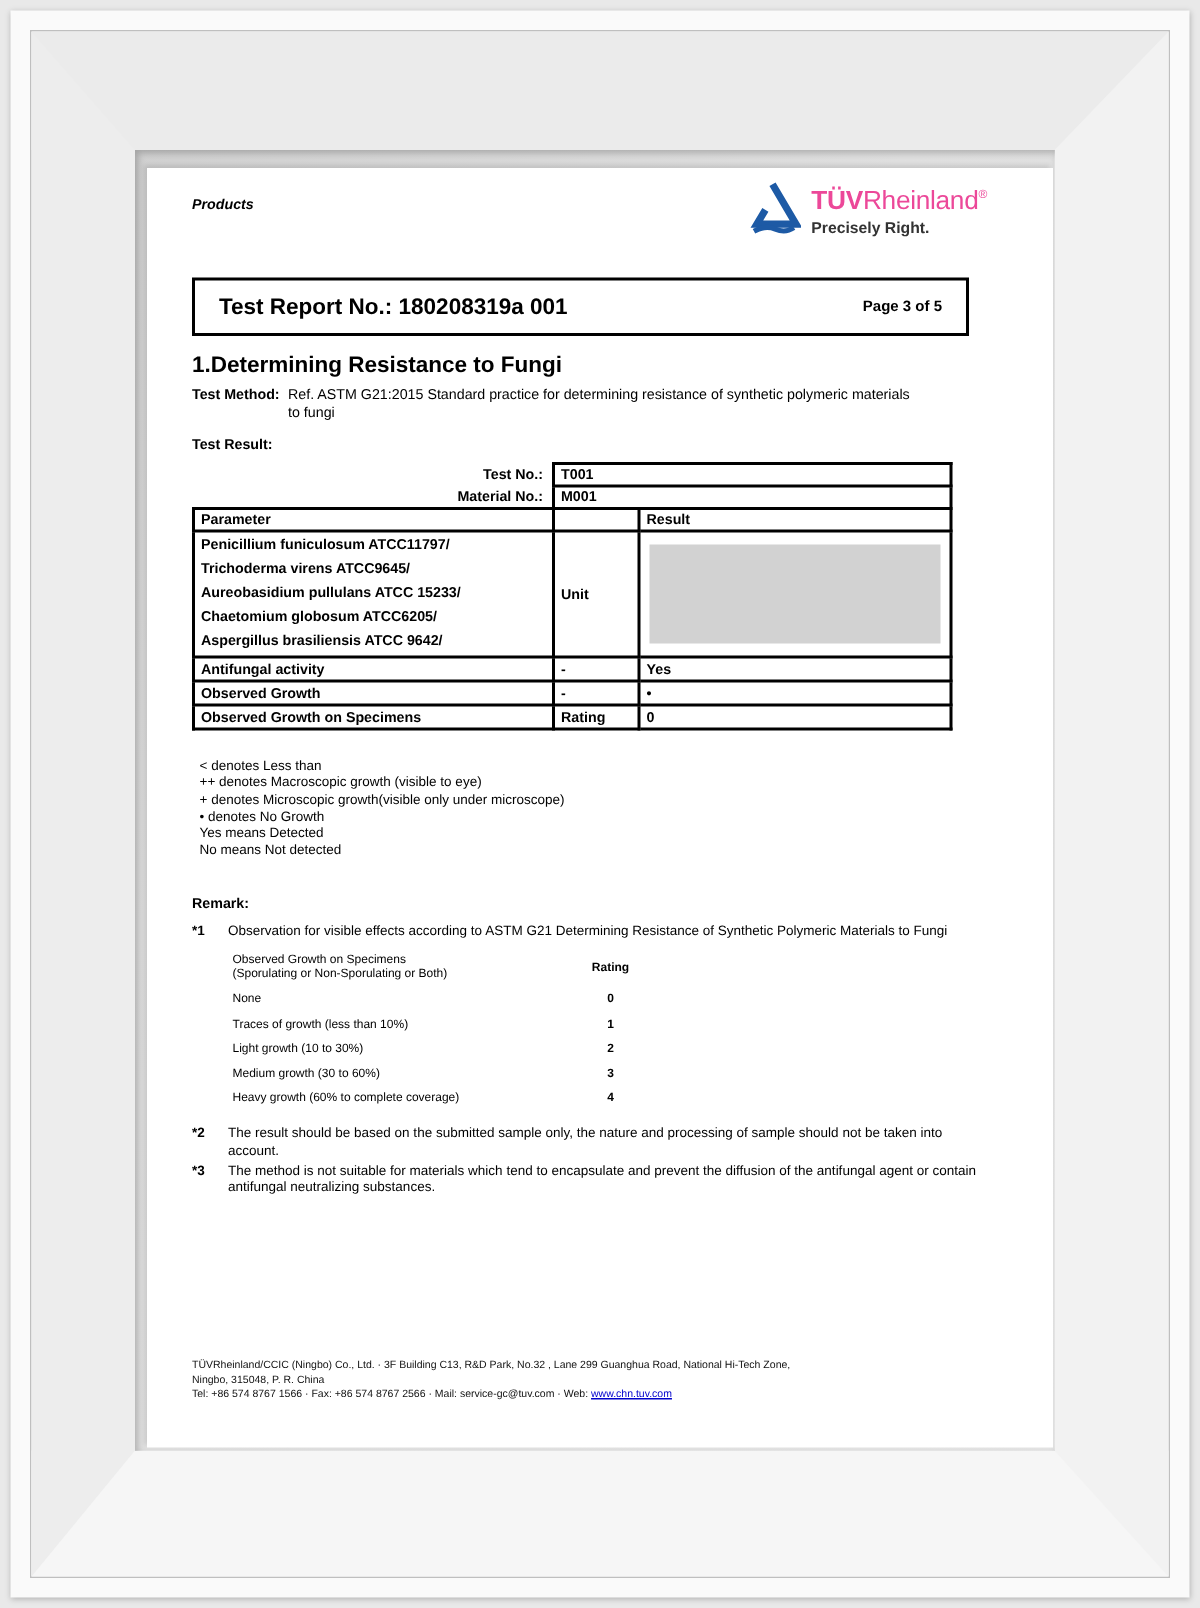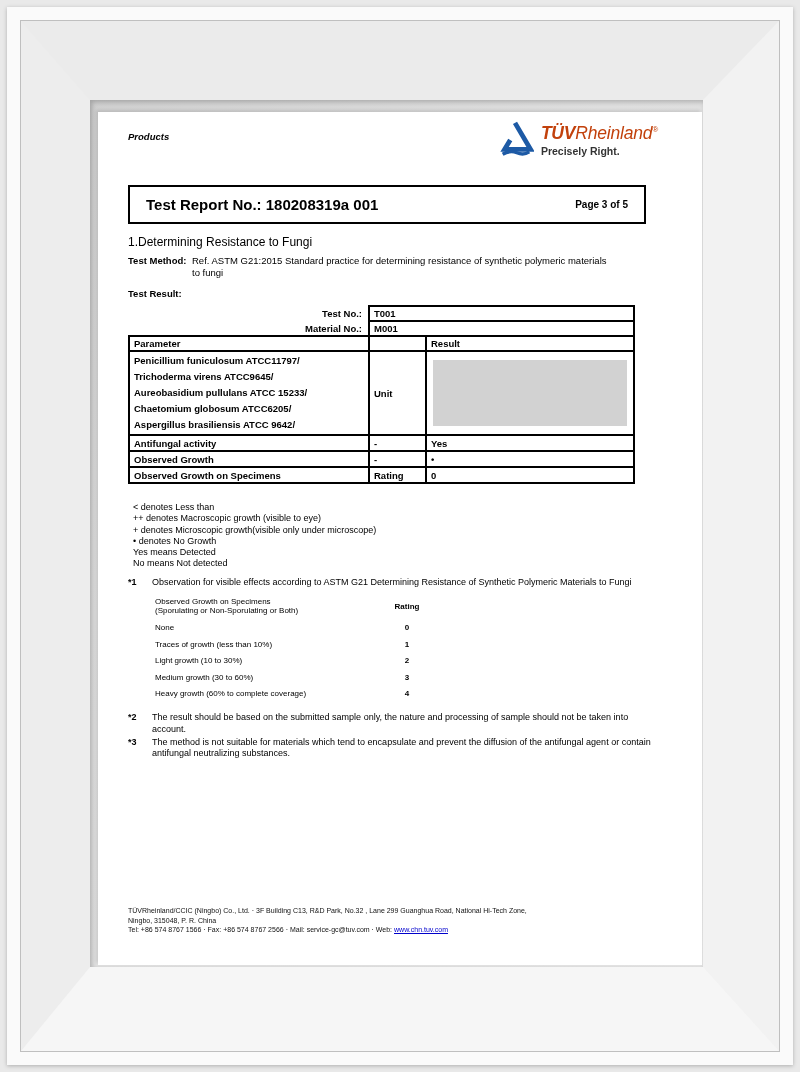--- a/index.html
+++ b/index.html
@@ -16,32 +16,32 @@
                  background:linear-gradient(135deg,#d0d0d0 0%, #dfdfdf 35%, #e7e7e7 100%);
                  box-shadow:inset 2px 2px 5px rgba(0,0,0,0.22); }
 
   
   .document { position:absolute; left:98px; top:112px; width:604px; height:853px; background:#ffffff;
               box-shadow:-2px -2px 3px rgba(0,0,0,0.10); }
   .products { position:absolute; left:30px; top:19px; font-size:9.5px; font-weight:bold; font-style:italic; }
 
   .logo { position:absolute; top:8px; right:44px; display:flex; gap:7px; align-items:flex-start; }
   .logo svg { display:block; }
-  .brand-line { font-size:17.5px; color:#c2410c; letter-spacing:-0.2px; line-height:20px; white-space:nowrap;font-style:italic; }
+  .brand-line { font-size:17.5px; color:#ec4899; letter-spacing:-0.2px; line-height:20px; white-space:nowrap; }
   .brand-tuv { font-weight:bold; }
   .brand-reg { font-size:8px; vertical-align:super; }
   .tagline { font-size:10.5px; font-weight:bold; color:#333; margin-top:2px; }
 
   .report-box { position:absolute; left:30px; top:73px; width:518px; height:39px; border:2px solid #000;
                 display:flex; align-items:center; justify-content:space-between; padding:0 16px; background:#fff; }
   .report-title { font-size:15px; font-weight:bold; }
   .report-page  { font-size:10px; font-weight:bold; }
 
   .content { position:absolute; left:30px; top:123px; width:548px; }
-  .sec-heading { font-size:12px; font-weight:normal; }
+  .sec-heading { font-size:15px; font-weight:bold; }
   .tm-row { display:flex; margin-top:6px; }
   .tm-label { width:64px; font-size:9.5px; font-weight:bold; flex:none; }
   .tm-text  { width:418px; font-size:9.5px; line-height:11.5px; }
   .tr-label { margin-top:10px; font-size:9.5px; font-weight:bold; }
 
   table.result { margin-top:6px; width:505px; border-collapse:collapse; font-size:9.5px; font-weight:bold; table-layout:fixed; }
   table.result td { border:2px solid #000; padding:1px 4px; vertical-align:middle; }
   table.result td.nb { border:none; text-align:right; padding-right:6px; }
   td.c { text-align:left; }
   .row-sm td { height:14px; }
@@ -170,20 +170,21 @@
       <span class="abbr-lines">
         <span>&lt; denotes Less than</span>
         <span>++ denotes Macroscopic growth (visible to eye)</span>
         <span>+ denotes  Microscopic growth(visible only under microscope)</span>
         <span>• denotes No Growth</span>
         <span>Yes means Detected</span>
         <span>No means Not detected</span>
       </span>
     </div>
 
+    <div class="remark-label">Remark:</div>
 
     <div class="remark-item">
       <span class="remark-marker">*1</span>
       <span class="remark-text">Observation for visible effects according to ASTM G21 Determining Resistance of Synthetic Polymeric Materials to Fungi</span>
     </div>
 
     <div class="rating-table">
       <div class="rt-head">
         <span class="rt-head-label">
           <span style="display:block">Observed Growth on Specimens</span>

